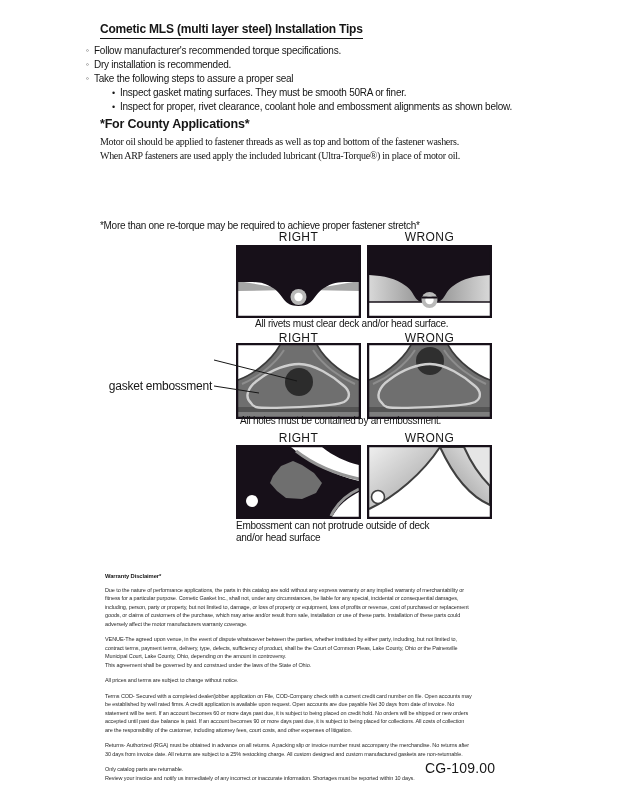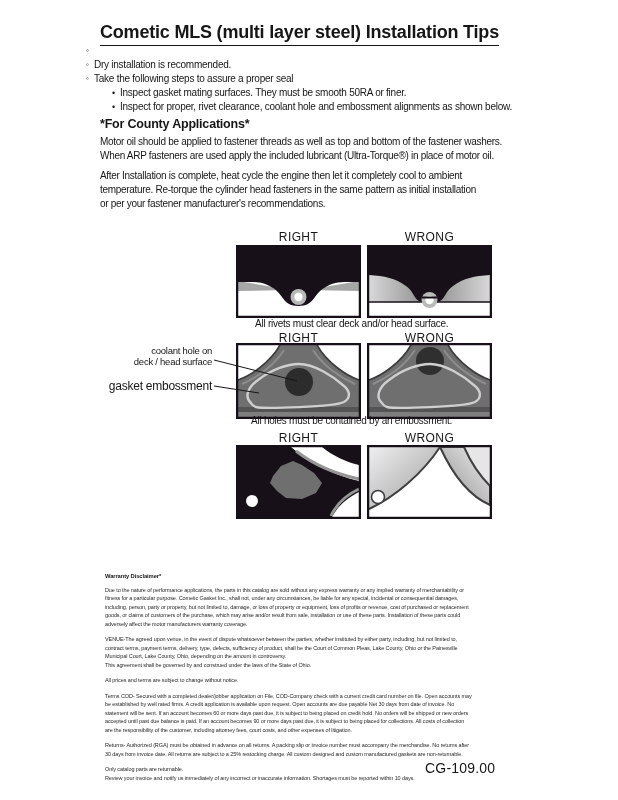--- a/index.html
+++ b/index.html
@@ -1,32 +1,32 @@
 <!DOCTYPE html>
 <html><head>
 <meta charset="utf-8">
 <style>
   html,body{margin:0;padding:0;background:#ffffff;}
   .page{position:relative;width:618px;height:800px;background:#ffffff;overflow:hidden;
         font-family:"Liberation Sans", sans-serif;color:#161616;}
   
-  .title{position:absolute;left:100px;top:22px;font-size:18px;font-weight:bold;
+  .title{position:absolute;left:100px;top:22px;font-size:12px;font-weight:bold;
          letter-spacing:-0.2px;border-bottom:1.6px solid #161616;padding-bottom:2px;}
   
   .bullets{position:absolute;left:86px;top:44px;width:470px;font-size:10px;
            letter-spacing:-0.25px;line-height:14px;}
   .bullet-line{display:flex;align-items:flex-start;}
   .bullet-line .marker{width:8px;flex:0 0 8px;font-size:8px;line-height:14px;}
   .bullet-line.sub{margin-left:26px;}
   .bullet-line.sub .marker{font-size:9px;}
   
   .diesel-heading{position:absolute;left:100px;top:117px;font-size:12.5px;font-weight:bold;letter-spacing:-0.2px;}
   .body-para{position:absolute;left:100px;width:460px;font-size:10px;line-height:14px;
              letter-spacing:-0.3px;white-space:pre-line;}
-  .p1{top:135px;} .p2{top:169px;} .p3{top:219px;}
+  .p1{top:135px;font-family:Liberation Serif, serif;} .p2{top:169px;} .p3{top:219px;}
   
   .dg-header{position:absolute;width:125px;text-align:center;font-size:12px;letter-spacing:0.4px;}
   .panel{position:absolute;width:125px;display:block;}
   .panel svg{display:block;width:125px;}
   .caption{position:absolute;font-size:10px;letter-spacing:-0.25px;line-height:12px;white-space:pre-line;}
   .row2-labels{position:absolute;left:92px;top:345px;width:120px;text-align:right;
                font-size:9.5px;line-height:11px;letter-spacing:-0.25px;white-space:pre-line;}
   .row2-label2{position:absolute;left:92px;top:379px;width:120px;text-align:right;
                font-size:12px;letter-spacing:-0.25px;}
   .leader-overlay{position:absolute;left:0;top:0;width:618px;height:800px;pointer-events:none;}
@@ -41,20 +41,21 @@
 </head>
 <body>
 
 <div class="page">
 
   <div class="title">Cometic MLS (multi layer steel) Installation Tips</div>
 
   <div class="bullets">
     <div class="bullet-line">
       <span class="marker">◦</span>
+      <span>Follow manufacturer's recommended torque specifications.</span>
     </div>
     <div class="bullet-line">
       <span class="marker">◦</span>
       <span>Dry installation is recommended.</span>
     </div>
     <div class="bullet-line">
       <span class="marker">◦</span>
       <span>Take the following steps to assure a proper seal</span>
     </div>
     <div class="bullet-line sub">
@@ -63,23 +64,21 @@
     </div>
     <div class="bullet-line sub">
       <span class="marker">•</span>
       <span>Inspect for proper, rivet clearance, coolant hole and embossment alignments as shown below.</span>
     </div>
   </div>
 
   <div class="diesel-heading">*For County Applications*</div>
   <div class="body-para p1">Motor oil should be applied to fastener threads as well as top and bottom of the fastener washers.
 When ARP fasteners are used apply the included lubricant (Ultra-Torque®) in place of motor oil.</div>
-  <div class="body-para p2">After Installation is complete, heat cycle the engine then let it completely cool to ambient
-temperature. Re-torque the cylinder head fasteners in the same pattern as initial installation
-or per your fastener manufacturer's recommendations.</div>
+  <div class="body-para p3">*More than one re-torque may be required to achieve proper fastener stretch*</div>
 
   <div class="dg-header" style="left:236px;top:230px;">RIGHT</div>
   <div class="dg-header" style="left:367px;top:230px;">WRONG</div>
 
   <div class="panel" style="left:236px;top:245px;">
     <svg viewBox="0 0 125 73" width="125" height="73">
       <rect width="125" height="73" fill="#ffffff"></rect>
       <polygon points="2,36 54,45 2,46" fill="#a6a6a6"></polygon>
       <polygon points="123,36 71,45 123,46" fill="#a6a6a6"></polygon>
       <path d="M2,2 H123 V37 C104,37 99,36 88,43 C77,50 78,61 62.5,61 C47,61 48,50 37,43 C26,36 21,37 2,37 Z" fill="#171019"></path>
@@ -105,22 +104,20 @@
       <circle cx="62.5" cy="55" r="4.2" fill="#ffffff"></circle>
       <line x1="55" y1="52.5" x2="70" y2="52.5" stroke="#171019" stroke-width="2"></line>
       <rect x="1" y="1" width="123" height="71" fill="none" stroke="#171019" stroke-width="2.5"></rect>
     </svg>
   </div>
   <div class="caption" style="left:236px;top:318px;margin-left:19px;">All rivets must clear deck and/or head surface.</div>
 
   <div class="dg-header" style="left:236px;top:331px;">RIGHT</div>
   <div class="dg-header" style="left:367px;top:331px;">WRONG</div>
 
-  <div class="row2-labels">coolant hole on
-deck / head surface</div>
   <div class="row2-label2">gasket embossment</div>
 
   <div class="panel" style="left:236px;top:343px;">
     <svg viewBox="0 0 125 76" width="125" height="76">
       <rect width="125" height="76" fill="#6f6f6f"></rect>
       <rect x="2" y="64" width="121" height="5" fill="#545454"></rect>
       <rect x="2" y="69" width="121" height="5" fill="#7e7e7e"></rect>
       <path d="M2,2 H44 C34,20 14,33 2,37 Z" fill="#ffffff"></path>
       <path d="M44,2 C34,20 14,33 2,37" fill="none" stroke="#3c3c3c" stroke-width="1.6"></path>
       <path d="M123,2 H81 C91,20 111,33 123,37 Z" fill="#ffffff"></path>
@@ -141,21 +138,21 @@
       <path d="M44,2 C34,20 14,33 2,37" fill="none" stroke="#3c3c3c" stroke-width="1.6"></path>
       <path d="M123,2 H81 C91,20 111,33 123,37 Z" fill="#ffffff"></path>
       <path d="M81,2 C91,20 111,33 123,37" fill="none" stroke="#3c3c3c" stroke-width="1.6"></path>
       <path d="M48,7 C38,23 20,35 6,41" fill="none" stroke="#8d8d8d" stroke-width="2"></path>
       <path d="M77,7 C87,23 105,35 119,41" fill="none" stroke="#8d8d8d" stroke-width="2"></path>
       <circle cx="63" cy="18" r="14" fill="#2f2f2f"></circle>
       <path d="M15,60 C8,54 12,44 22,37 C36,26 52,21 63,21 C78,21 97,33 108,43 C114,48 115,55 108,59 C98,64 28,66 20,64 C17,63 16,62 15,60 Z" fill="none" stroke="#cfcfcf" stroke-width="2.4"></path>
       <rect x="1" y="1" width="123" height="74" fill="none" stroke="#171019" stroke-width="2.5"></rect>
     </svg>
   </div>
-  <div class="caption" style="left:251px;top:415px;">All holes must be contained by an embossment.</div>
+  <div class="caption" style="left:240px;top:415px;">All holes must be contained by an embossment.</div>
 
   <div class="dg-header" style="left:236px;top:431px;">RIGHT</div>
   <div class="dg-header" style="left:367px;top:431px;">WRONG</div>
 
   <div class="panel" style="left:236px;top:445px;">
     <svg viewBox="0 0 125 74" width="125" height="74">
       <rect width="125" height="74" fill="#171019"></rect>
       <path d="M55,2 L86,2 C97,11 110,17 123,20 L123,36 C97,30 72,17 55,2 Z" fill="#ffffff"></path>
       <path d="M123,47 C111,53 101,62 96,72 L123,72 Z" fill="#ffffff"></path>
       <path d="M60,6 C78,20 100,29 123,34" fill="none" stroke="#969696" stroke-width="3"></path>
@@ -179,20 +176,22 @@
       </defs>
       <rect width="125" height="74" fill="#ffffff"></rect>
       <path d="M2,2 H73 C56,28 28,52 2,64 Z" fill="url(#r3a)"></path>
       <path d="M97,2 H123 V41 C116,34 105,20 97,2 Z" fill="#e6e6e6"></path>
       <path d="M73,2 H97 C105,20 116,34 123,41 V60 C100,50 84,26 73,2 Z" fill="url(#r3b)" stroke="#3f3f3f" stroke-width="2"></path>
       <path d="M73,2 C56,28 28,52 2,64" fill="none" stroke="#3f3f3f" stroke-width="2"></path>
       <circle cx="11" cy="52" r="6.5" fill="#ffffff" stroke="#3f3f3f" stroke-width="1.6"></circle>
       <rect x="1" y="1" width="123" height="72" fill="none" stroke="#171019" stroke-width="2.5"></rect>
     </svg>
   </div>
+  <div class="caption" style="left:236px;top:520px;">Embossment can not protrude outside of deck
+and/or head surface</div>
 
   <svg class="leader-overlay">
     <line x1="214" y1="360" x2="297" y2="381" stroke="#161616" stroke-width="1"></line>
     <line x1="214" y1="386" x2="259" y2="393" stroke="#161616" stroke-width="1"></line>
   </svg>
 
   <div class="warranty">
     <h3>Warranty Disclaimer*</h3>
     <p>Due to the nature of performance applications, the parts in this catalog are sold without any express warranty or any implied warranty of merchantability or
 fitness for a particular purpose.  Cometic Gasket Inc., shall not, under any circumstances, be liable for any special, incidental or consequential damages,

